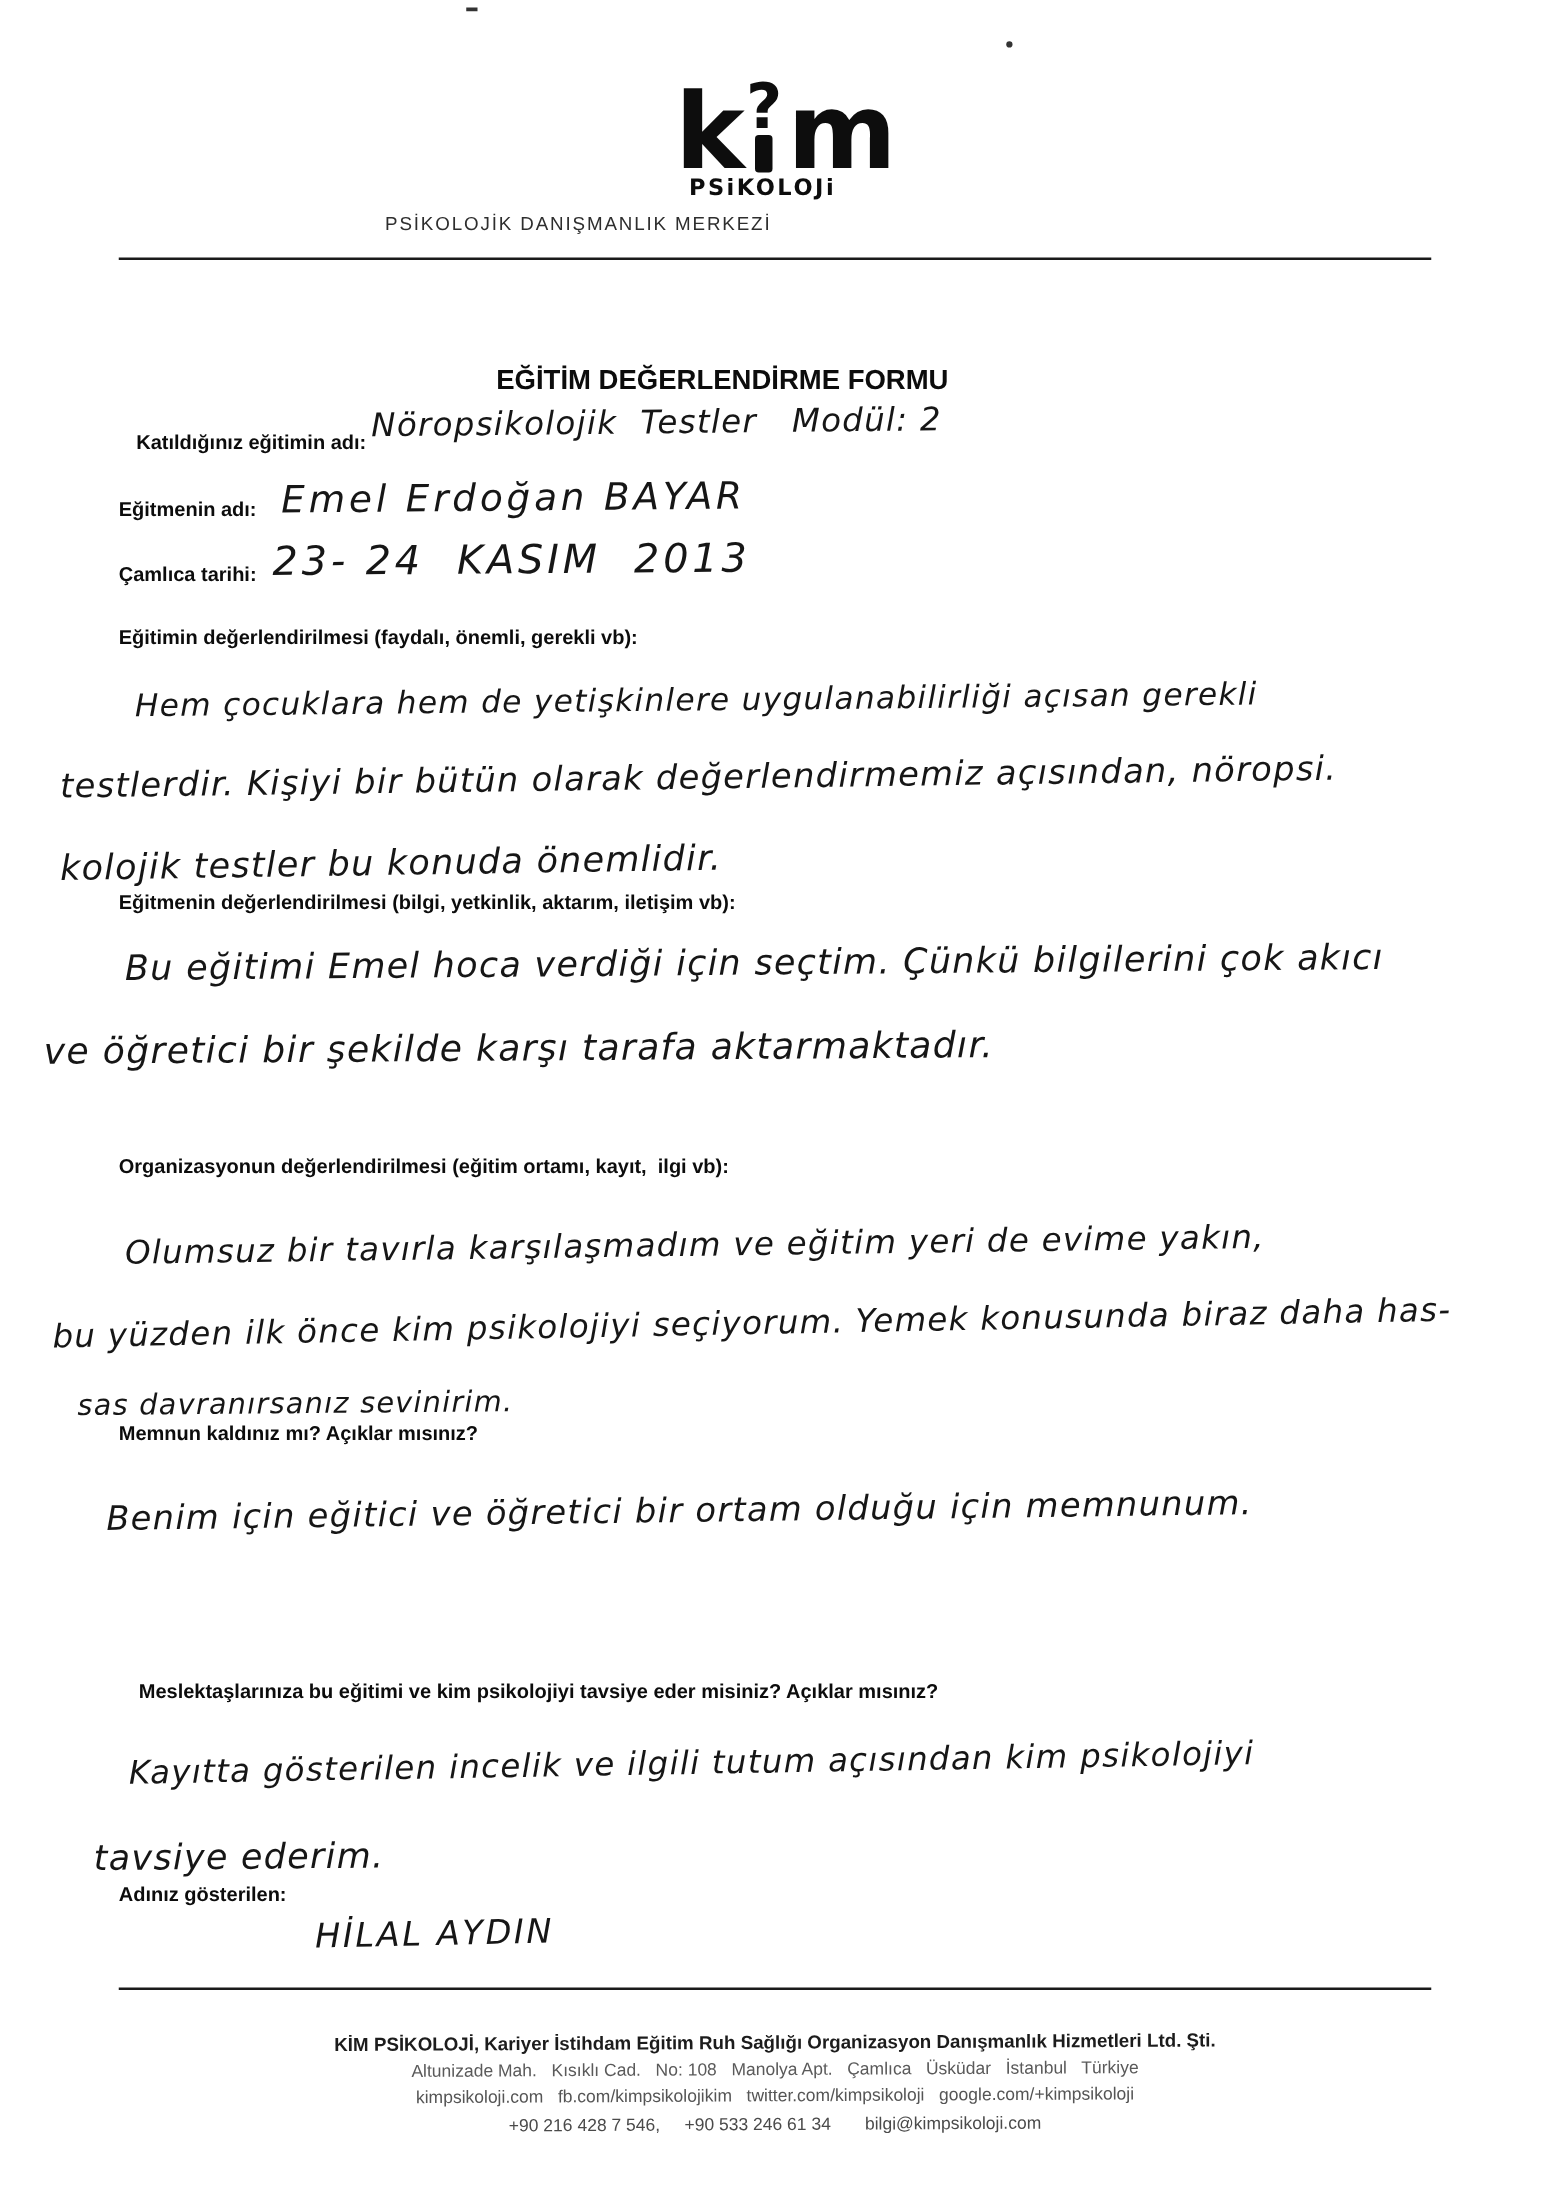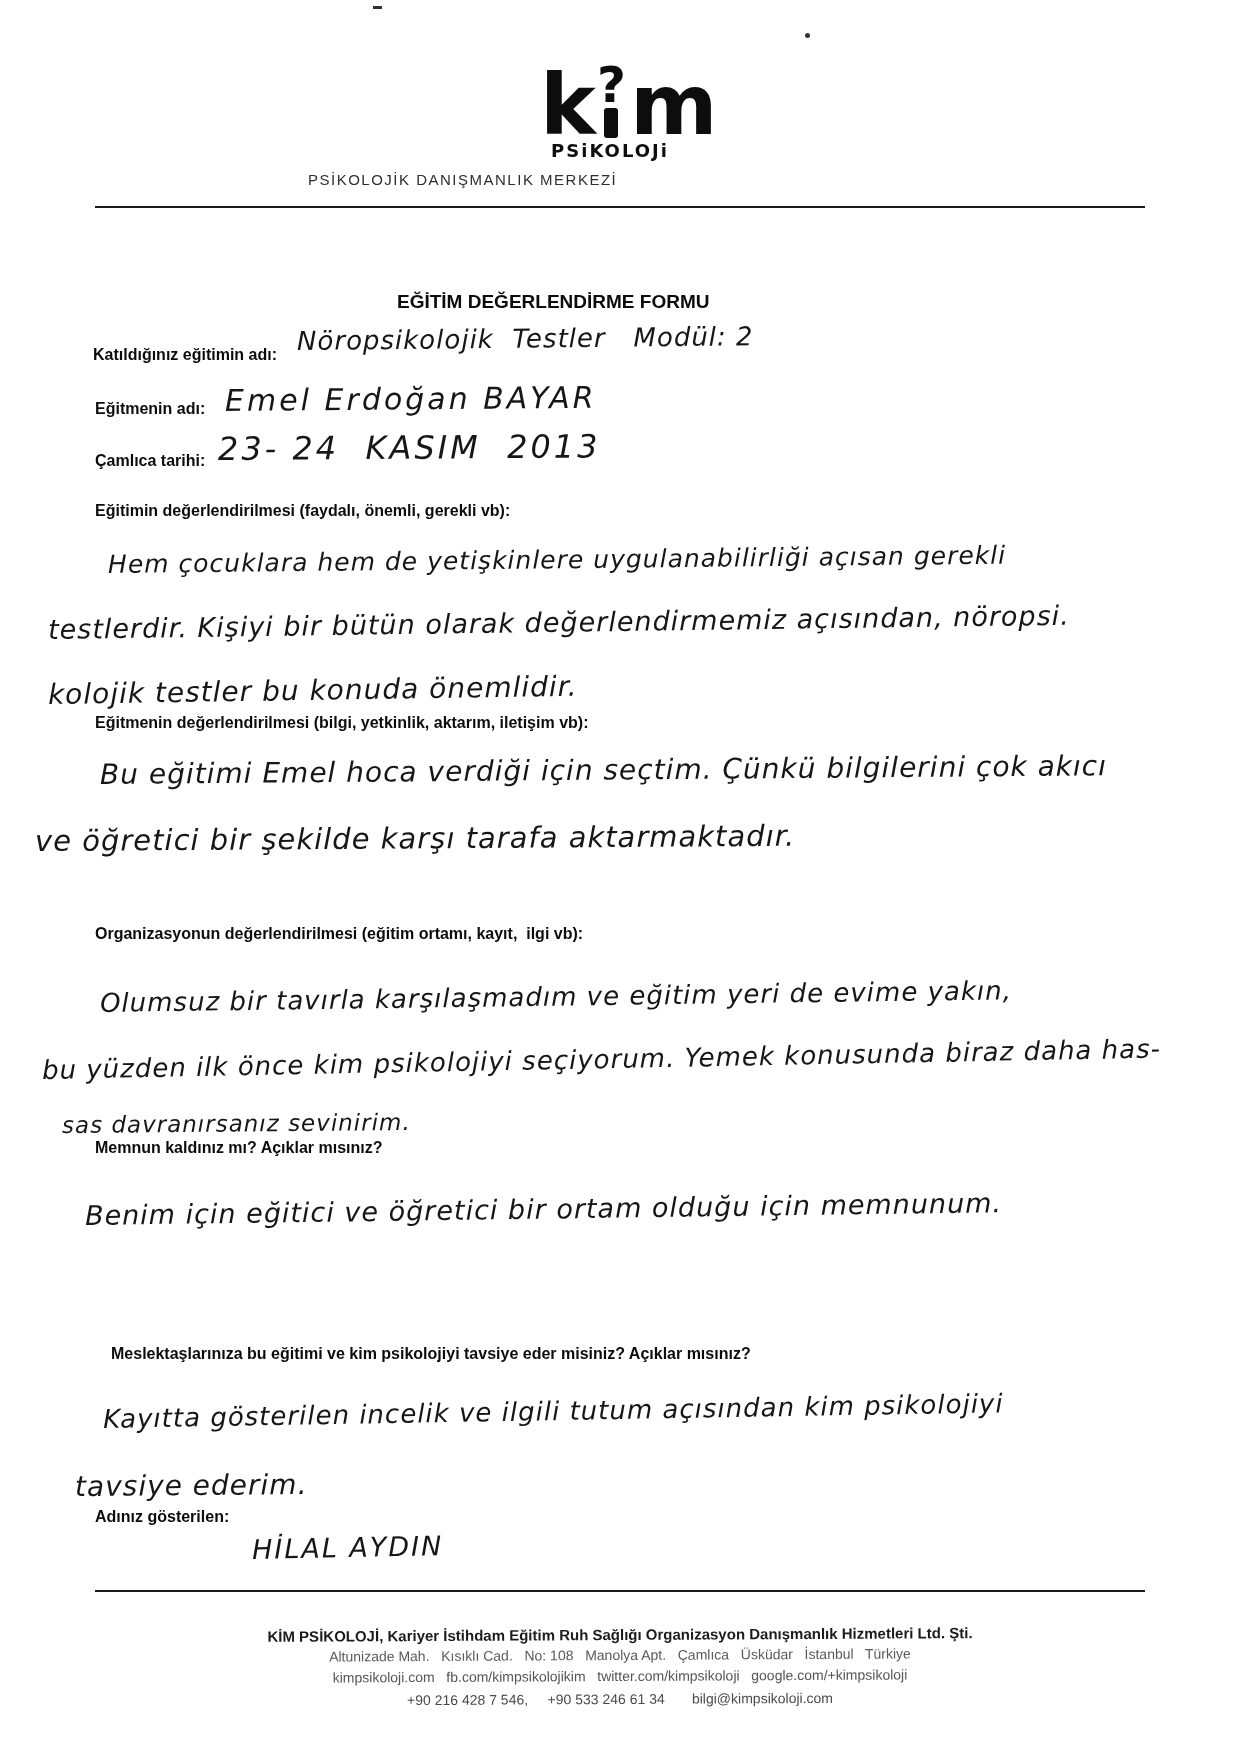--- a/index.html
+++ b/index.html
@@ -39,21 +39,21 @@
   .tagline {
     position: absolute; left: 308px; top: 171px; width: 600px;
     font-size: 15px; letter-spacing: 1.5px; color: #2e2e2e;
     white-space: pre;
   }
 
   .rule { position: absolute; background: #1a1a1a; height: 2px; }
 
   .title {
     position: absolute;
-    font-weight: bold; font-size: 19px; color: #0c0c0c;
+    font-weight: bold; font-size: 22px; color: #0c0c0c;
     white-space: pre;
   }
   .lbl {
     position: absolute;
     font-weight: bold; font-size: 16px; color: #0c0c0c;
     white-space: pre;
   }
 
   
   .hw {
@@ -92,21 +92,21 @@
     </span>
     <span class="logo-letter">m</span>
   </div>
   <div class="brand">PSiKOLOJi</div>
   <div class="tagline">PSİKOLOJİK DANIŞMANLIK MERKEZİ</div>
 
   <div class="rule" style="left:95px; top:206px; width:1050px;"></div>
 
   <div class="title" style="left:397px; top:291px;">EĞİTİM DEĞERLENDİRME FORMU</div>
 
-  <div class="lbl" style="left:93px; top:346px;">Katıldığınız eğitimin adı:</div>
+  <div class="lbl" style="left:109px; top:346px;">Katıldığınız eğitimin adı:</div>
   <div class="hw" style="left:297px; top:326px; font-size:26px; transform:rotate(-0.6deg);">Nöropsikolojik  Testler   Modül: 2</div>
 
   <div class="lbl" style="left:95px; top:400px;">Eğitmenin adı:</div>
   <div class="hw" style="left:225px; top:383px; font-size:30px; letter-spacing:3px; transform:rotate(-0.5deg);">Emel Erdoğan BAYAR</div>
 
   <div class="lbl" style="left:95px; top:452px;">Çamlıca tarihi:</div>
   <div class="hw" style="left:218px; top:430px; font-size:32px; letter-spacing:3px; transform:rotate(-0.4deg);">23- 24  KASIM  2013</div>
 
   <div class="lbl" style="left:95px; top:502px;">Eğitimin değerlendirilmesi (faydalı, önemli, gerekli vb):</div>
   <div class="hw" style="left:108px; top:550px; font-size:25px; transform:rotate(-0.6deg);">Hem çocuklara hem de yetişkinlere uygulanabilirliği açısan gerekli</div>

